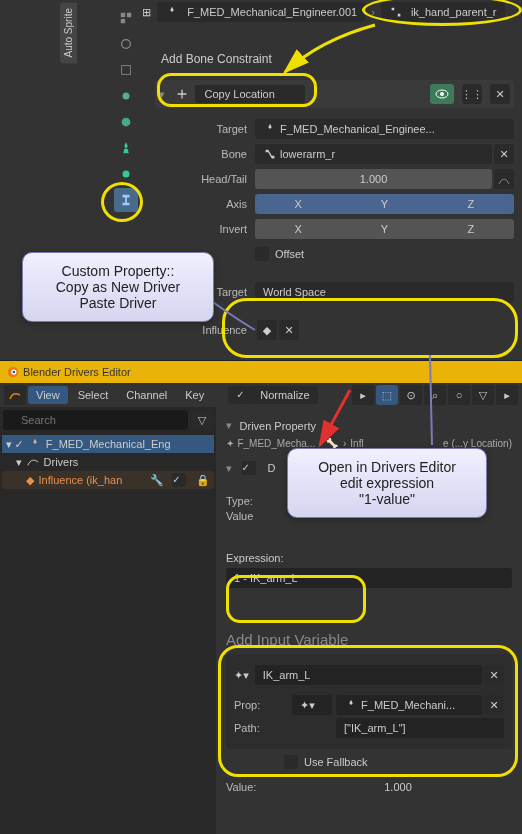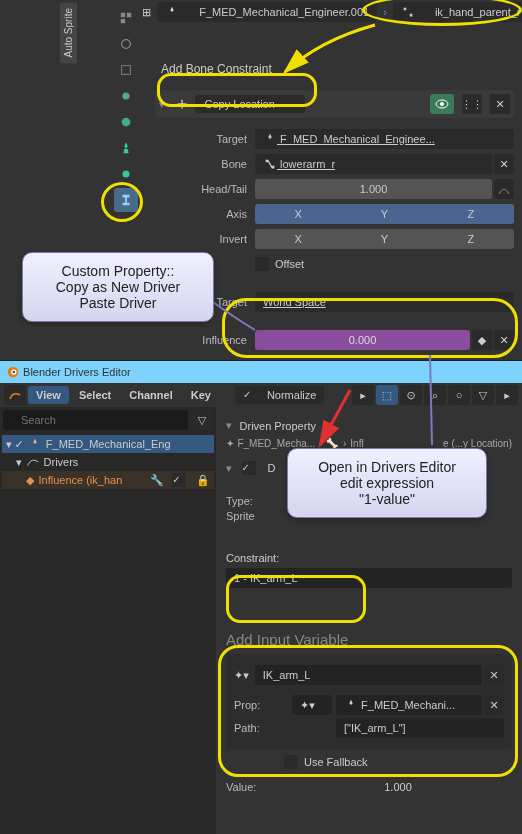--- a/index.html
+++ b/index.html
@@ -6,54 +6,54 @@
 body { background: #1e1e1e; color: #ccc; font-size: 11px; width: 522px; height: 834px; overflow: hidden; position: relative; }
 
 .top-panel { background: #333; height: 360px; position: relative; }
 .sidebar-icons { position: absolute; left: 112px; top: 0; width: 28px; background: #333; padding-top: 4px; }
 .sidebar-icons .icon { width: 24px; height: 24px; margin: 2px; display: flex; align-items: center; justify-content: center; border-radius: 3px; }
 .sidebar-icons .icon.active { background: #4a6a8a; }
 
 .auto-sprite-tab { position: absolute; left: 60px; top: 2px; writing-mode: vertical-rl; transform: rotate(180deg); font-size: 10px; padding: 6px 3px; background: #454545; border-radius: 0 3px 3px 0; }
 
 .header-bar { position: absolute; left: 140px; top: 0; right: 0; height: 24px; display: flex; align-items: center; gap: 6px; padding: 2px; background: #333; }
-.header-item { display: flex; align-items: center; gap: 20px; padding: 2px 8px; background: #2a2a2a; border-radius: 3px; font-size: 11px; height: 20px; }
-
-.bone-constraint-section { position: absolute; left: 155px; top: 56px; right: 8px; }
+.header-item { display: flex; align-items: center; gap: 8px; padding: 2px 8px; background: #2a2a2a; border-radius: 3px; font-size: 11px; height: 20px; }
+
+.bone-constraint-section { position: absolute; left: 155px; top: 46px; right: 8px; }
 .add-constraint { font-size: 12px; padding: 6px; }
 .constraint-header { display: flex; align-items: center; gap: 6px; background: #3a3a3a; padding: 4px; border-radius: 4px; margin-top: 8px; }
 .constraint-name { background: #2a2a2a; padding: 3px 10px; border-radius: 3px; flex: 0 0 110px; }
 .eye-btn { width: 24px; height: 20px; background: #3d7a5a; border-radius: 3px; display: flex; align-items: center; justify-content: center; }
 
 .prop-rows { margin-top: 10px; }
 .prop-row { display: flex; align-items: center; margin: 3px 0; height: 22px; }
 .prop-label { width: 100px; text-align: right; padding-right: 8px; font-size: 11px; color: #bbb; }
 .prop-field { flex: 1; height: 20px; display: flex; align-items: center; }
-.field-dark { background: #2a2a2a; padding: 0 8px; border-radius: 3px; text-decoration: underline; }
+.field-dark { background: #2a2a2a; padding: 0 8px; border-radius: 3px; }
 .field-num { background: #545454; padding: 0 8px; border-radius: 3px; text-align: center; justify-content: center; }
 .axis-btns { display: flex; gap: 0; }
 .axis-btn { flex: 1; height: 20px; display: flex; align-items: center; justify-content: center; background: #545454; }
 .axis-btn.blue { background: #4a6590; }
 .axis-btn:first-child { border-radius: 3px 0 0 3px; }
 .axis-btn:last-child { border-radius: 0 3px 3px 0; }
 .checkbox { width: 14px; height: 14px; background: #2a2a2a; border-radius: 2px; margin-right: 6px; }
 .checkbox.checked::after { content: "✓"; color: #ccc; font-size: 10px; }
 
 .influence-slider { flex: 1; height: 20px; background: #8a4d9e; border-radius: 3px; display: flex; align-items: center; justify-content: center; color: #ddd; position: relative; }
 
 
 .highlight-ellipse { position: absolute; border: 3px solid #f0e000; border-radius: 50%; pointer-events: none; }
 .arrow-svg { position: absolute; pointer-events: none; }
 .callout-box { position: absolute; background: linear-gradient(#f0f0ff, #d5d5f0); border: 1px solid #7a7ab0; border-radius: 10px; padding: 10px 14px; color: #222; font-size: 14px; text-align: center; box-shadow: 0 2px 6px rgba(0,0,0,0.3); }
 
 
 .drivers-window { position: absolute; left: 0; top: 360px; right: 0; bottom: 0; background: #333; border-top: 1px solid #222; }
-.drivers-titlebar { background: #7dd3fc; height: 22px; display: flex; align-items: center; padding: 4px 6px; color: #333; font-size: 11px; }
+.drivers-titlebar { background: #eab308; height: 22px; display: flex; align-items: center; padding: 4px 6px; color: #333; font-size: 11px; }
 .drivers-menu { height: 24px; background: #333; display: flex; align-items: center; gap: 2px; padding: 0 4px; font-size: 11px; }
-.menu-item { padding: 3px 8px; border-radius: 3px; font-weight: bold; }
+.menu-item { padding: 3px 8px; border-radius: 3px; }
 .menu-item.highlight { background: #345880; }
 .menu-btn { width: 22px; height: 20px; background: #2a2a2a; border-radius: 3px; display: flex; align-items: center; justify-content: center; }
 
 .drivers-body { display: flex; height: calc(100% - 46px); }
 .outliner { width: 216px; background: #282828; }
 .search-bar { padding: 3px; display: flex; gap: 3px; }
 .search-input { flex: 1; height: 20px; background: #1a1a1a; border-radius: 3px; padding: 0 18px; color: #888; font-size: 11px; border: none; }
 .tree { padding: 2px; }
 .tree-row { display: flex; align-items: center; padding: 2px 4px; font-size: 11px; gap: 4px; }
 .tree-row.sel { background: #345880; }
@@ -208,21 +208,20 @@
           <div class="checkbox"></div>
           <span>Offset</span>
         </div>
       </div>
       <div class="prop-row" style="margin-top:16px">
         <div class="prop-label">Target</div>
         <div class="prop-field field-dark">World Space</div>
       </div>
       <div class="prop-row" style="margin-top:16px">
         <div class="prop-label">Influence</div>
-        <div class="influence-slider">0.000</div>
         <div class="x-btn">◆</div>
         <div class="x-btn">✕</div>
       </div>
     </div>
   </div>
 </div>
 
 <div class="drivers-window">
   <div class="drivers-titlebar">
     <svg width="14" height="14" viewBox="0 0 16 16">
@@ -300,24 +299,24 @@
       </div>
       <div style="display:flex;align-items:center;gap:6px;margin-bottom:20px">
         <span class="triangle"></span>
         <div class="checkbox checked"></div>
         <span>D</span>
       </div>
       <div class="field-row">
           <label>Type:</label>
         </div>
       <div class="field-row" style="margin-bottom:30px">
-          <label>Sprite</label>
-        </div>
-
-      <div style="font-size:11px;margin-bottom:4px">Constraint:</div>
+          <label>Value</label>
+        </div>
+
+      <div style="font-size:11px;margin-bottom:4px">Expression:</div>
       <div class="field-row">
           <div class="fld" style="width:100%">1 - IK_arm_L</div>
         </div>
 
       <div style="height:40px"></div>
       <div style="color:#888;font-size:15px;margin-bottom:6px">Add Input Variable</div>
 
       <div style="background:#2d2d2d;padding:8px;border-radius:4px">
         <div class="field-row">
           <span style="margin-right:6px">✦▾</span>

